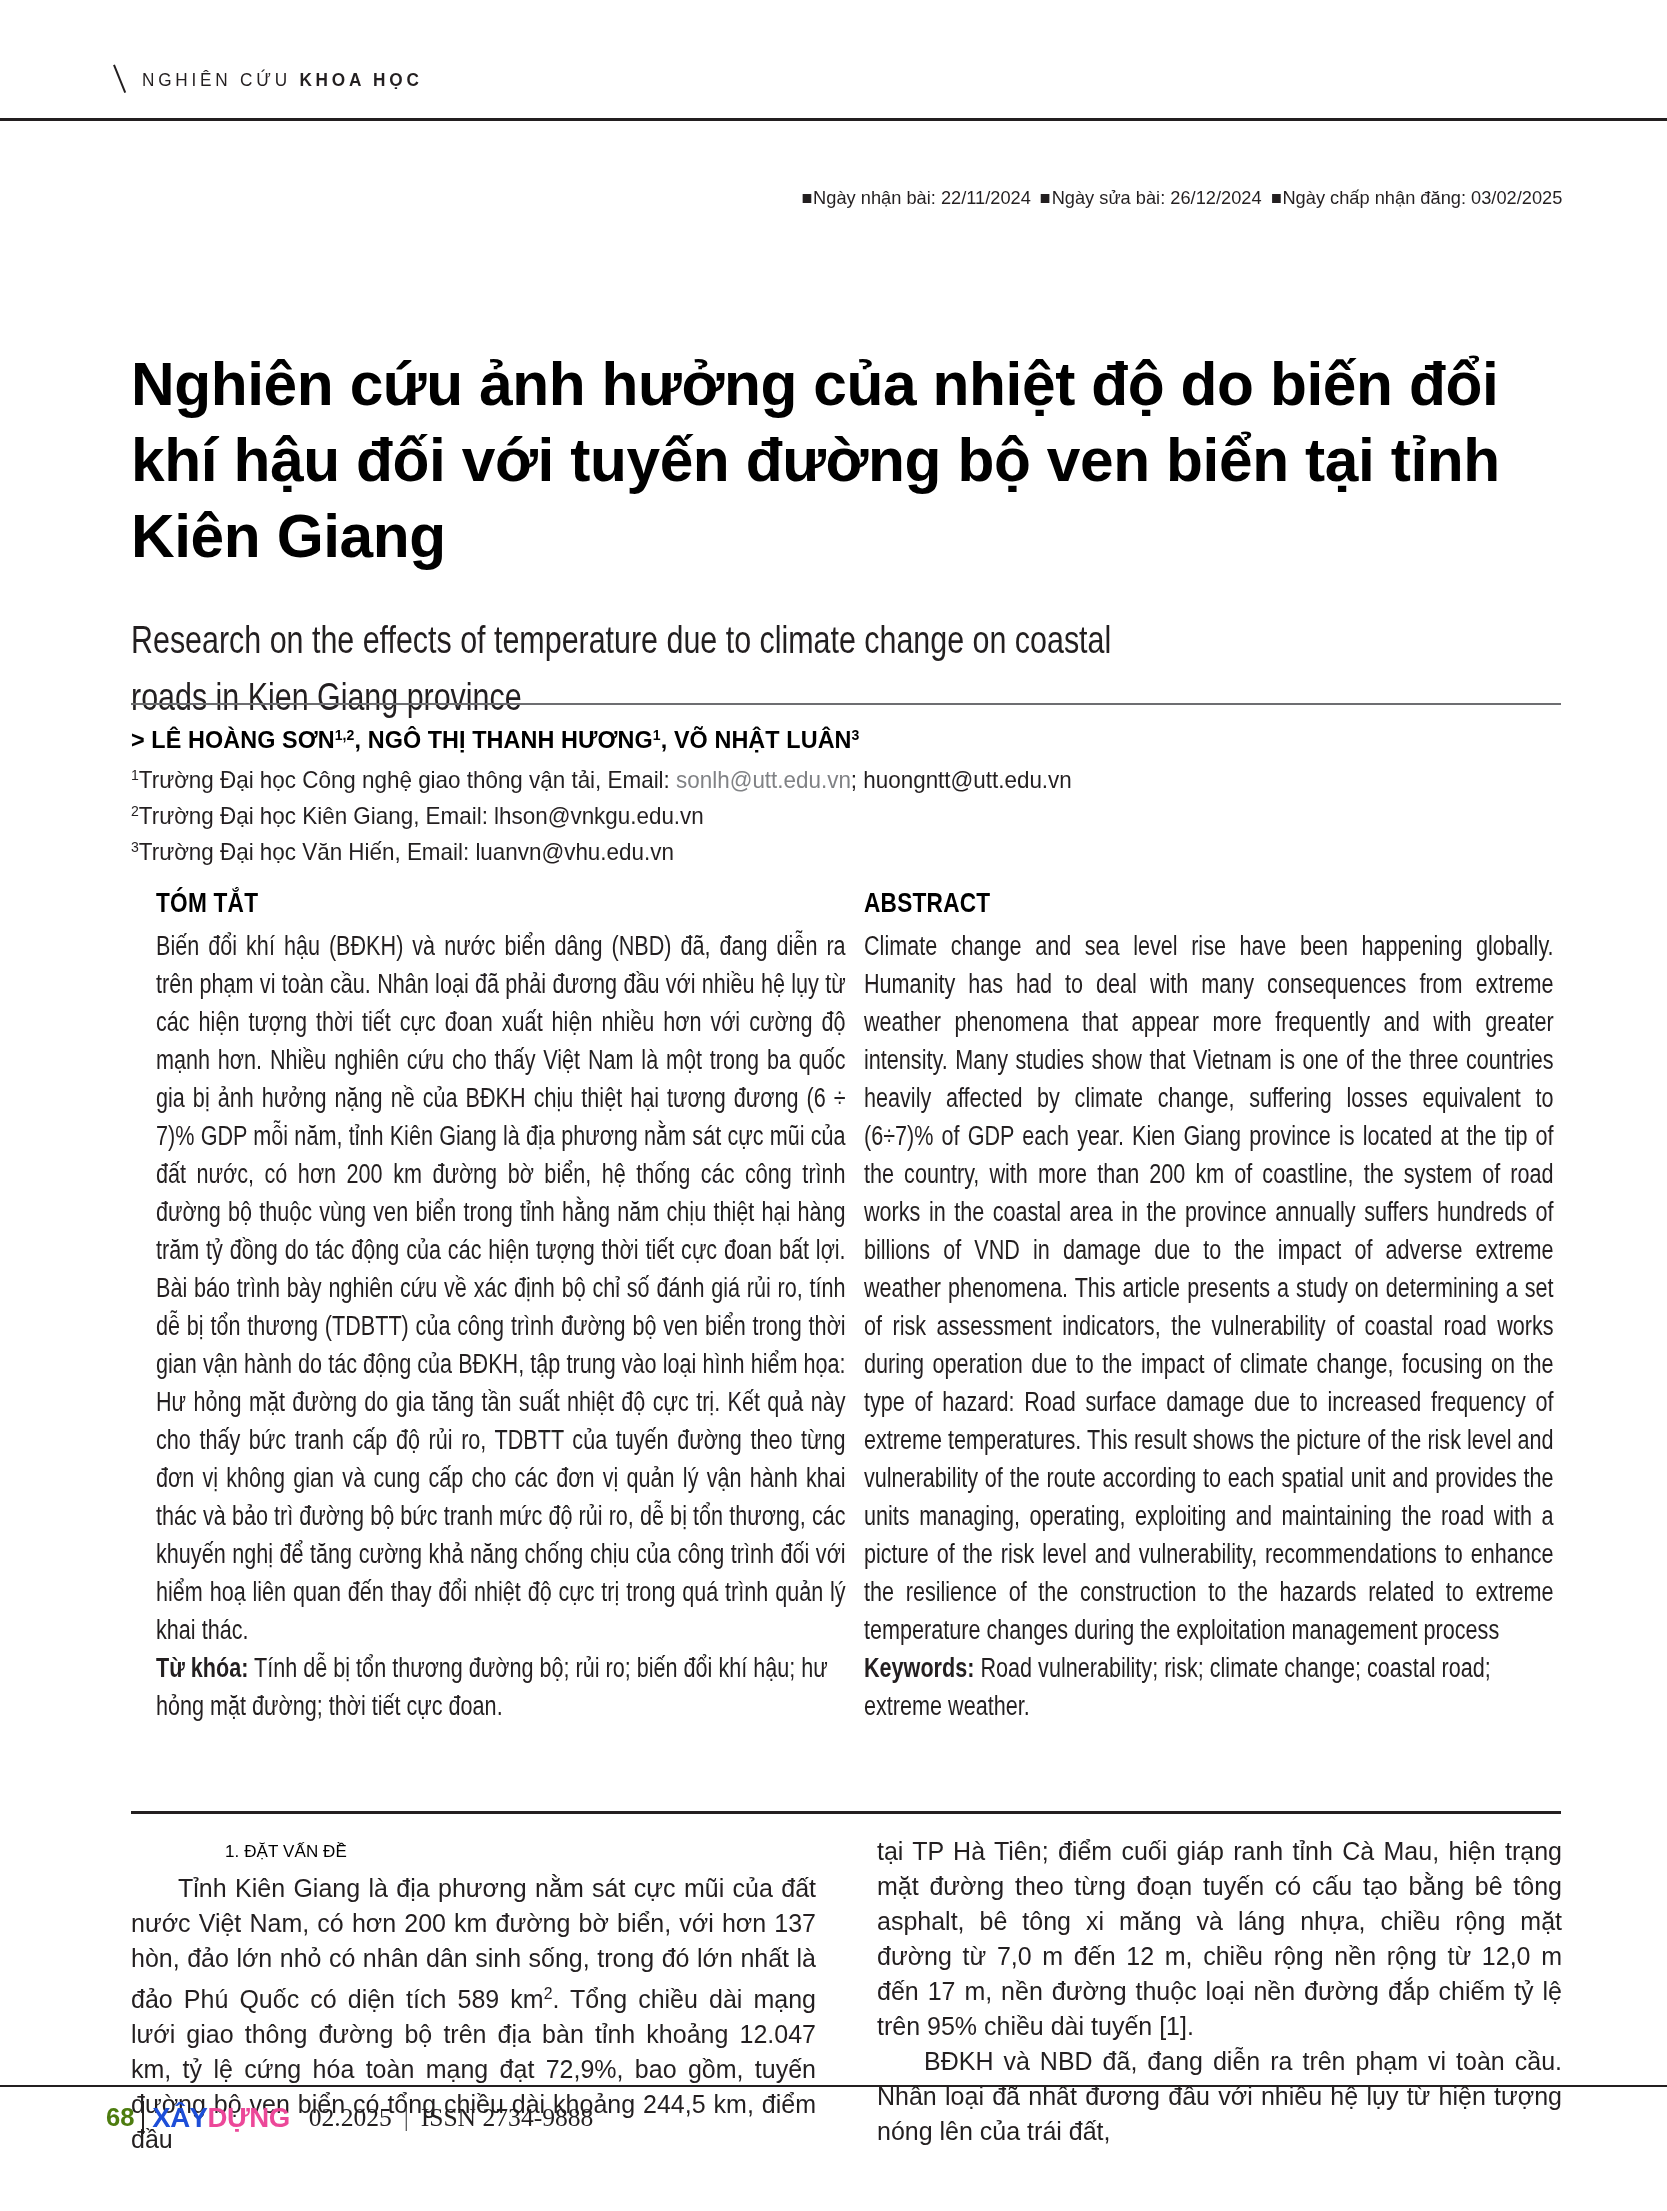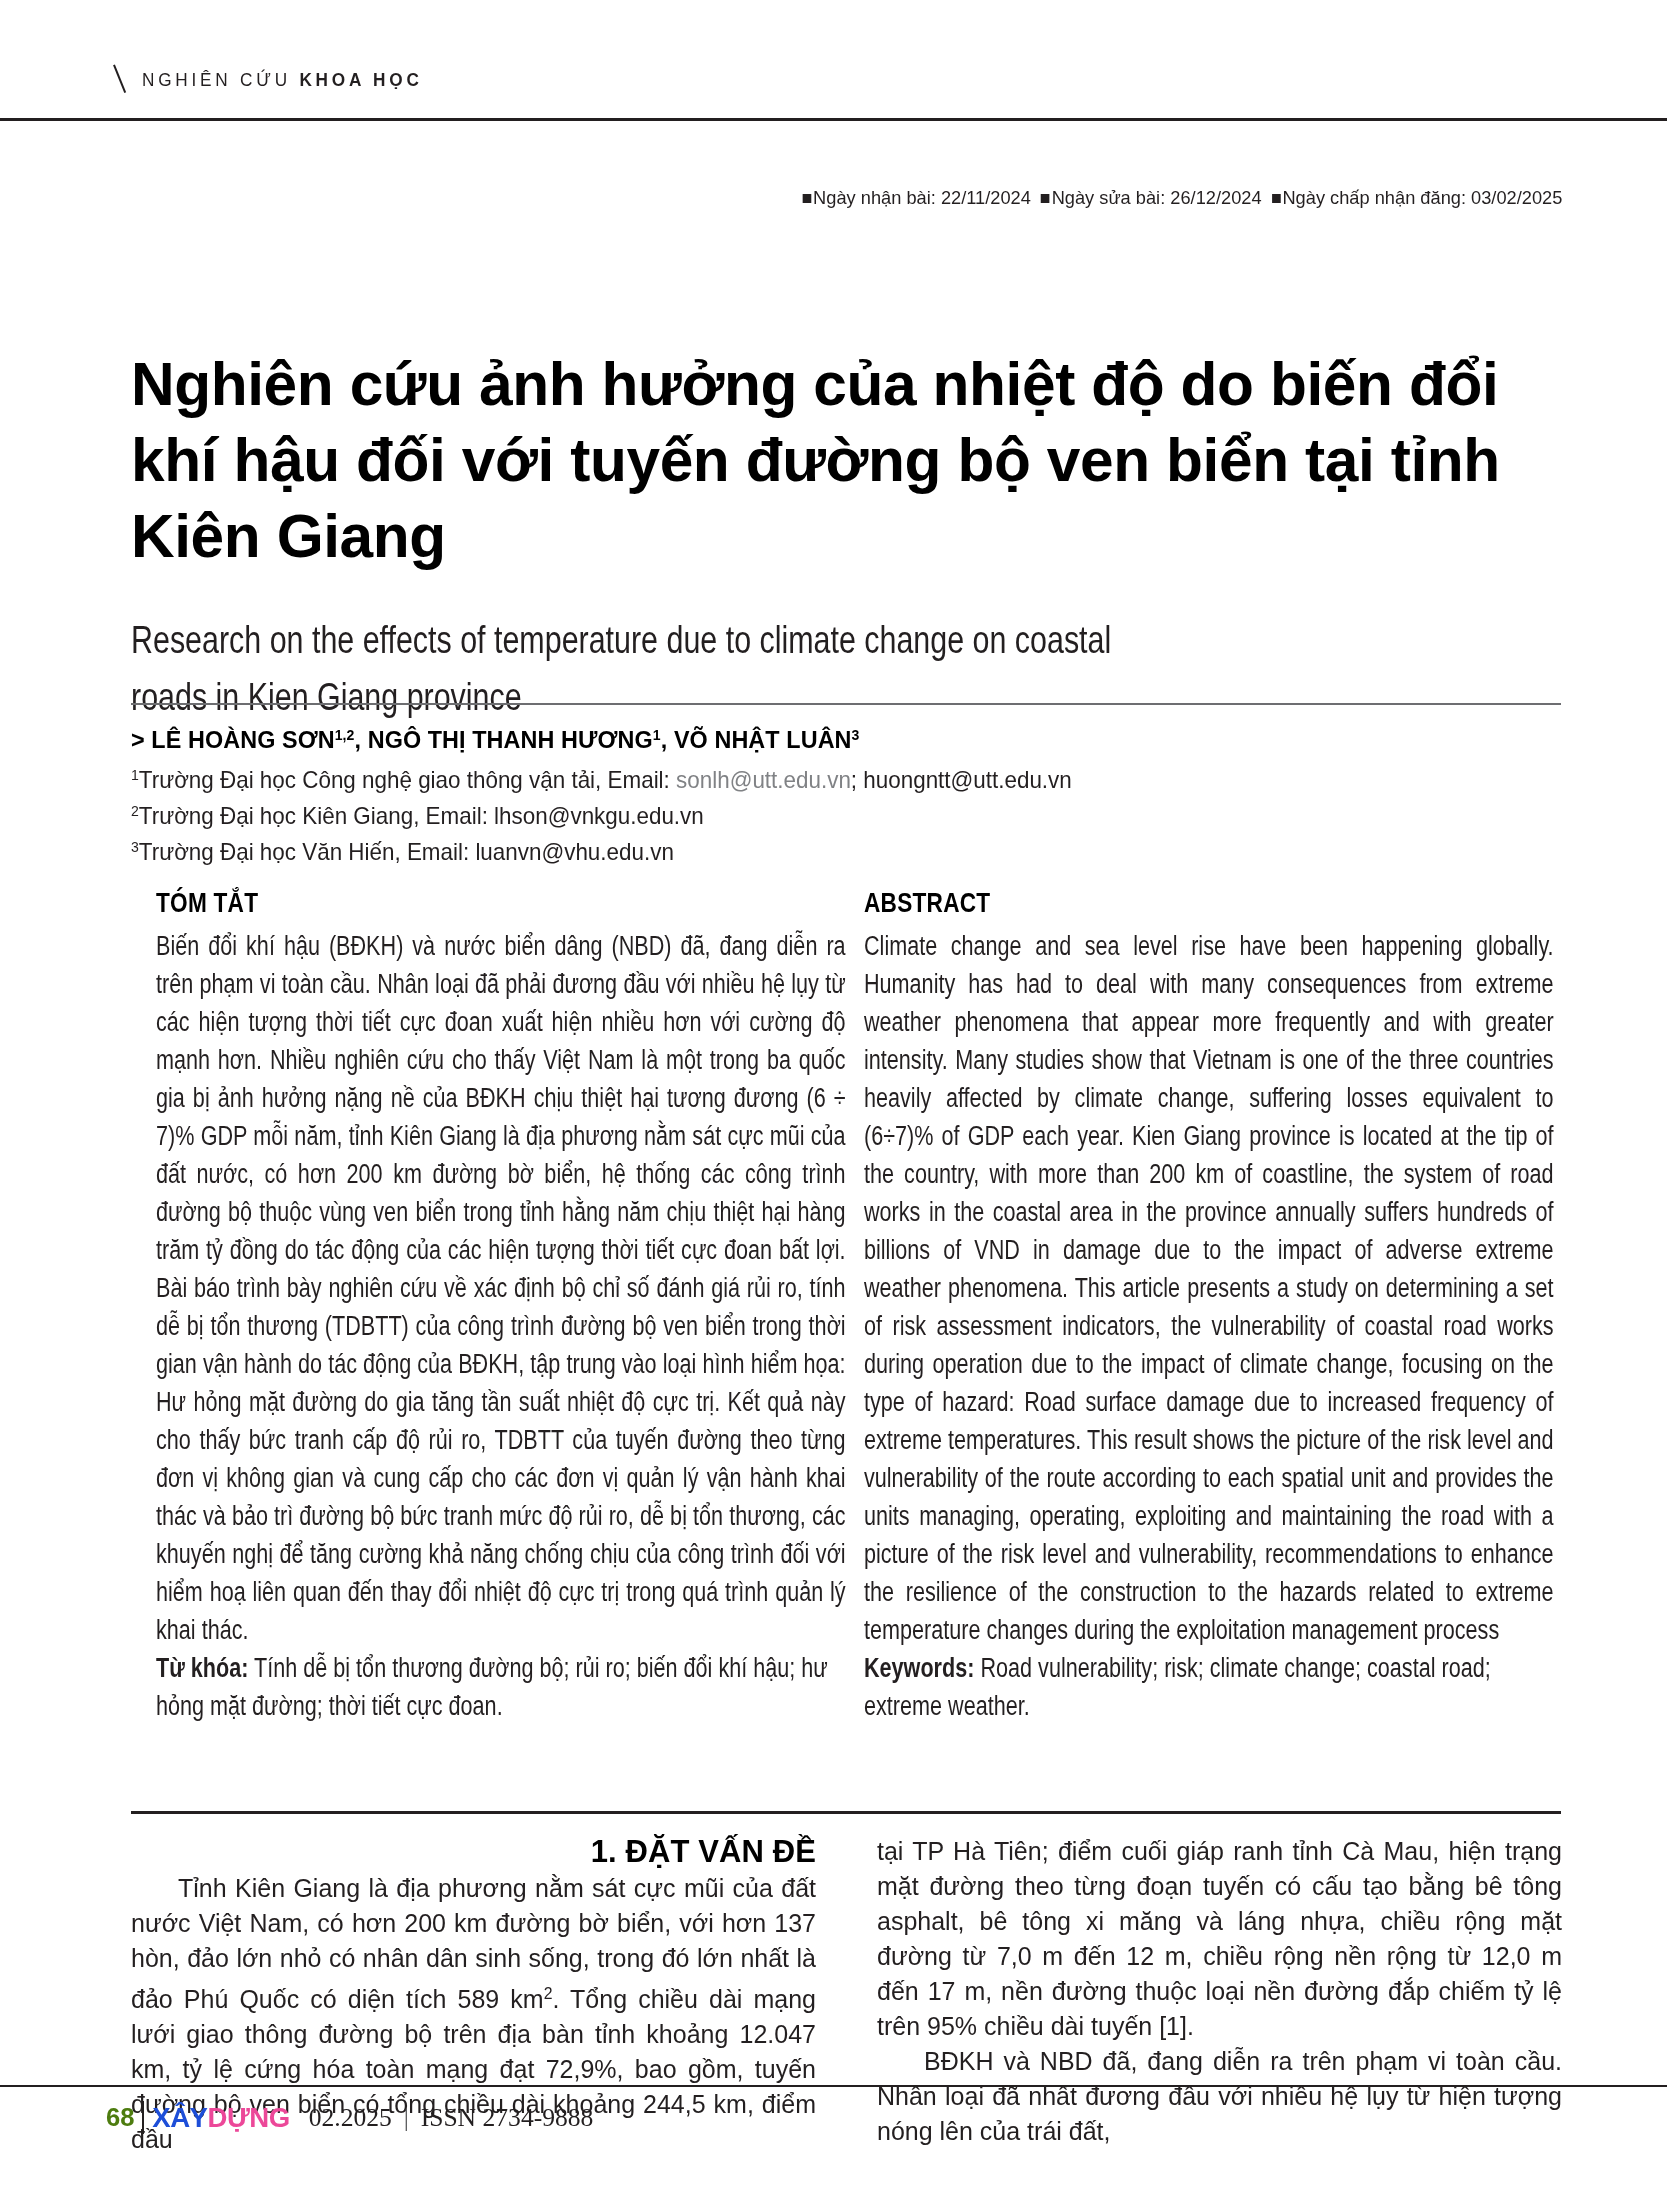--- a/index.html
+++ b/index.html
@@ -222,23 +222,23 @@
     font-family: "Liberation Sans Narrow", "Liberation Sans", sans-serif;
     font-size: 25px;
     line-height: 35px;
     color: #231f20;
     text-align: justify;
   }
   .body-left  { left: 131px; }
   .body-right { left: 877px; }
   .body-col p { margin: 0; text-indent: 47px; }
   .sec-head {
-    font-weight: 700;
-    font-size: 31px;
-    text-align: right;
+    font-weight: 400;
+    font-size: 17px;
+    text-align: left;
     text-indent: 0;
     margin: 0 0 2px 47px !important;
     color: #000;
     letter-spacing: 0.1px;
   }
   .body-col sup { font-size: 15.8px; vertical-align: 8.9px; }
 
   
   .rule-foot {
     position: absolute;

